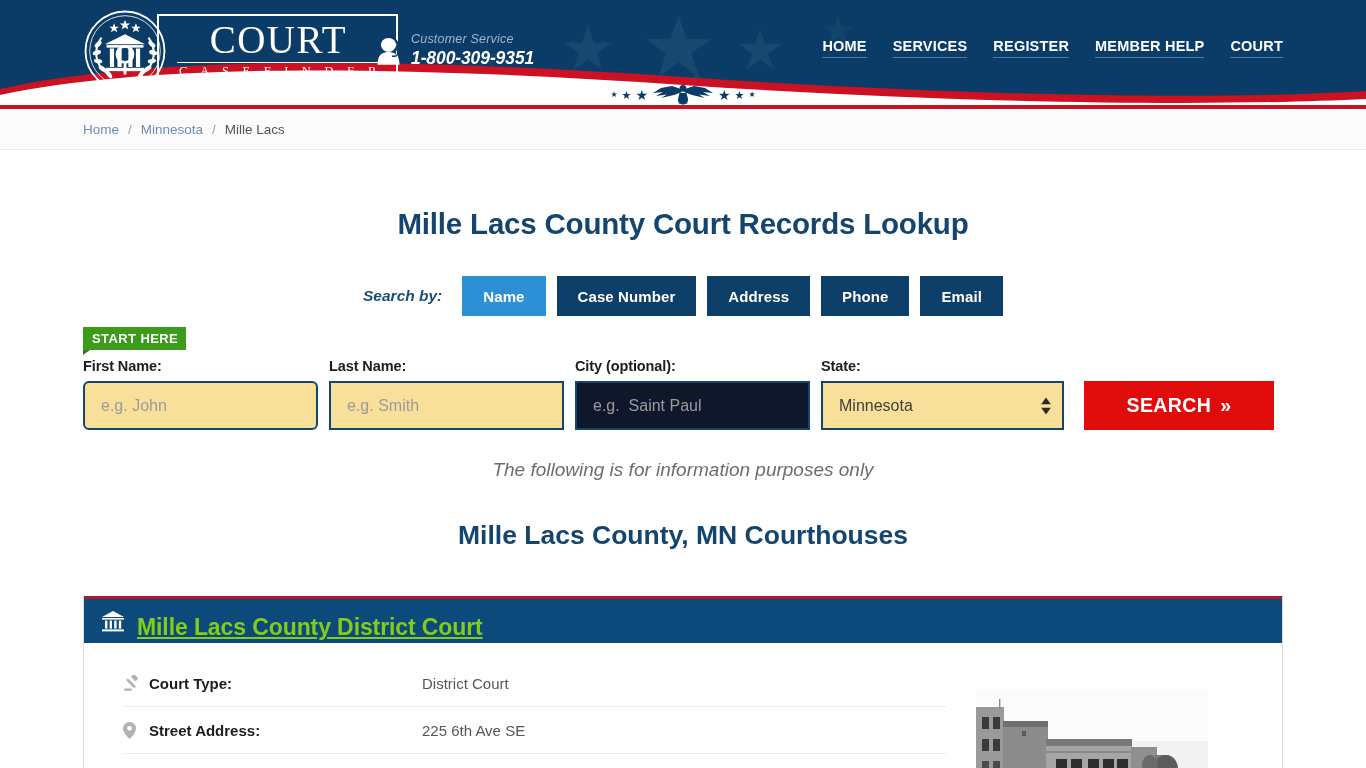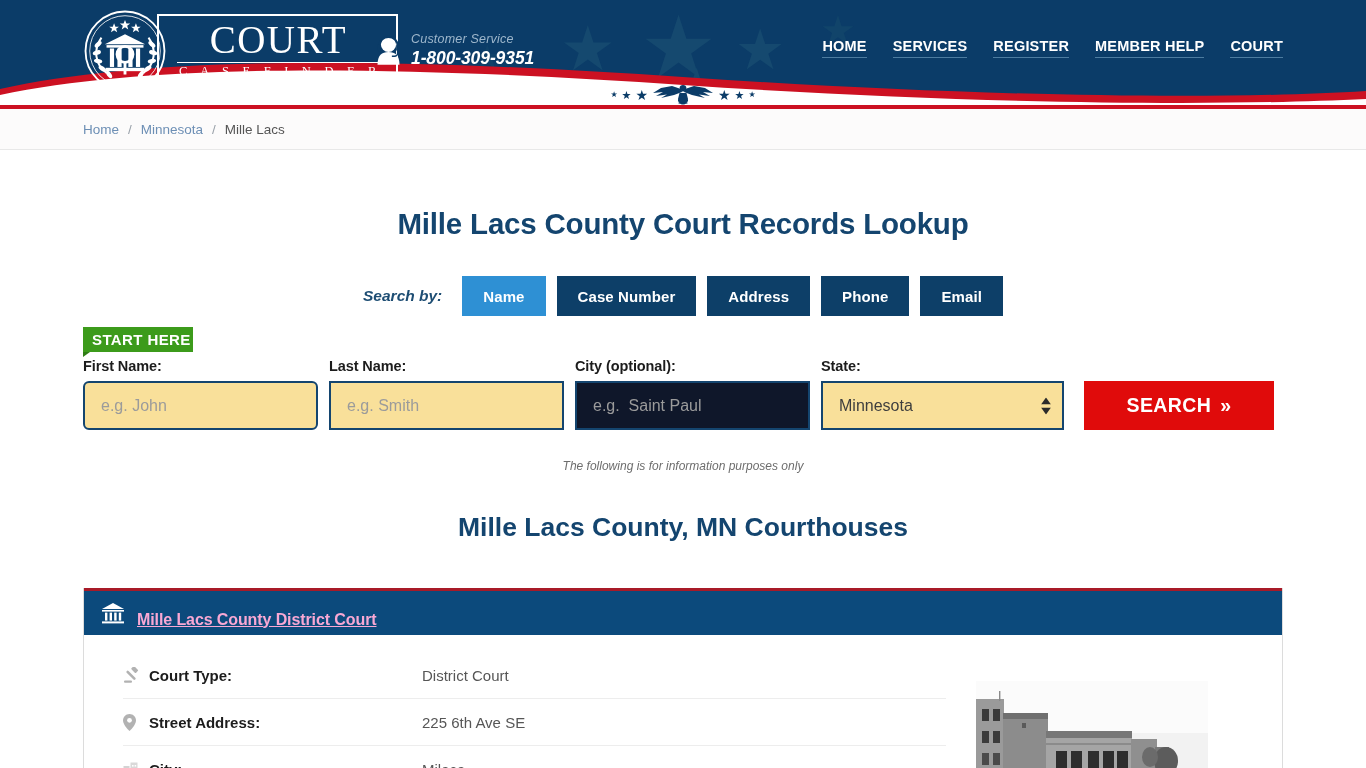--- a/index.html
+++ b/index.html
@@ -195,24 +195,24 @@
   }
   .tab.active { background: #2e90d4; }
 
   
   .form-wrap { position: relative; margin-top: 24px; }
   .badge {
     position: absolute;
     left: 0; top: -13px;
     background: #3c9b1b;
     color: #ffffff;
-    font-size: 15px;
+    font-size: 13px;
     font-weight: bold;
     letter-spacing: .4px;
-    padding: 4px 2px 4px 9px;
+    padding: 4px 8px 4px 9px;
     z-index: 5;
   }
   .badge::after {
     content: "";
     position: absolute;
     left: 0; bottom: -5px;
     border-left: 7px solid #2f7d15;
     border-bottom: 5px solid transparent;
   }
 
@@ -279,21 +279,21 @@
     font-weight: bold;
     letter-spacing: .4px;
     cursor: pointer;
     font-family: "Liberation Sans", sans-serif;
     display: flex; align-items: center; justify-content: center; gap: 9px;
   }
 
   .disclaimer {
     text-align: center;
     color: #6d6d6d;
-    font-size: 12px;
+    font-size: 19px;
     font-style: italic;
     margin-top: 29px;
   }
 
   .section-title {
     text-align: center;
     color: #14456f;
     font-size: 26.5px;
     font-weight: bold;
     margin-top: 39px;
@@ -310,22 +310,22 @@
     background: #0c4a7c;
     border-top: 3px solid #a81a28;
     height: 47px;
     display: flex;
     align-items: center;
     padding-left: 17px;
     gap: 12px;
   }
   .bank-icon { width: 24px; height: 22px; flex: 0 0 24px; }
   .card-head a {
-    color: #f9a8d4;
-    font-size: 16px;
+    color: #84cc16;
+    font-size: 23px;
     font-weight: bold;
     text-decoration: underline;
     letter-spacing: -.1px;
     margin-top: 13px;
   }
   .card-body {
     display: flex;
     padding: 17px 0 0 0;
   }
   .rows { width: 862px; padding-left: 39px; }

